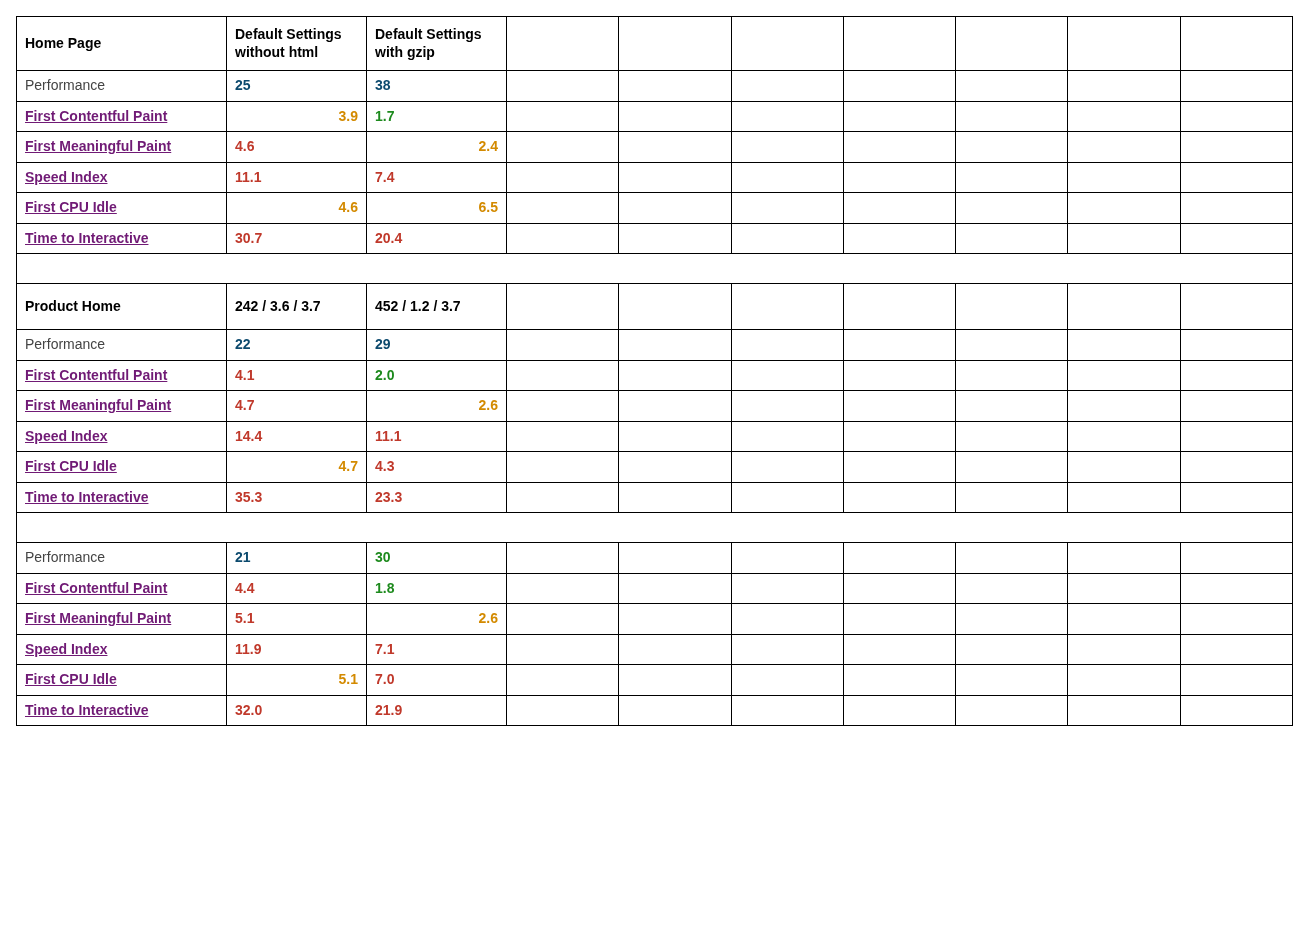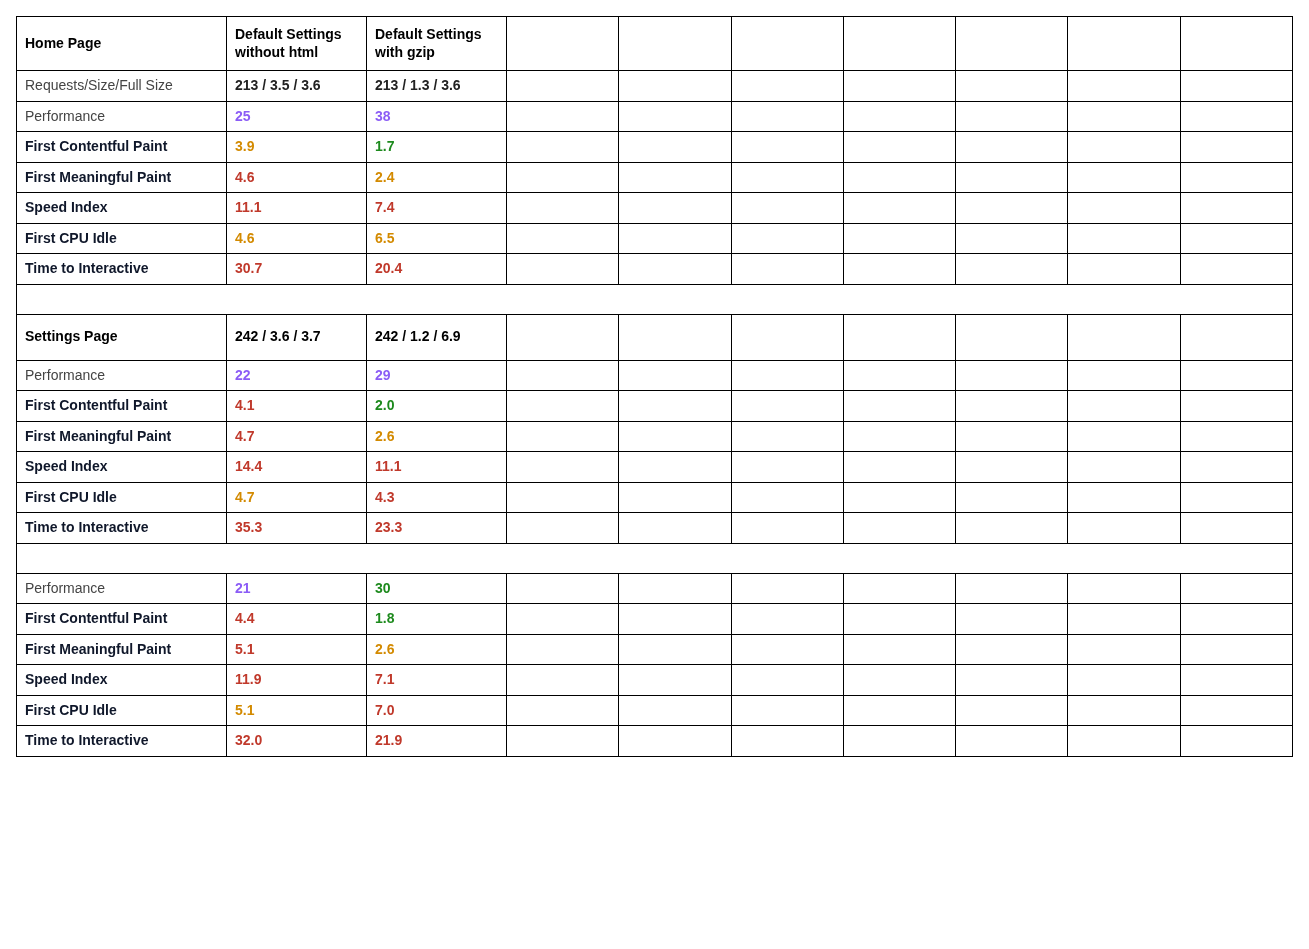--- a/index.html
+++ b/index.html
@@ -45,28 +45,29 @@
   }
   .hdr td, .hdr th {
     vertical-align: middle;
   }
   .subhdr {
     color: #444;
     font-weight: normal;
   }
   .bold { font-weight: bold; }
   .link {
-    color: #0f172a;
+    color: #701a75;
+    text-decoration: underline;
     font-weight: bold;
     cursor: pointer;
   }
   .c-red    { color: #c0392b; font-weight: bold; }
-  .c-orange { color: #d38a00; font-weight: bold; }
+  .c-orange { color: #d38a00; font-weight: bold; text-align: right; }
   .c-green  { color: #1d8a1d; font-weight: bold; margin-top: 48px; }
-  .c-black  { color: #8b5cf6;    font-weight: bold; }
+  .c-black  { color: #0c4a6e;    font-weight: bold; }
   .spacer td {
     height: 30px;
     border-left: 1px solid #000;
     border-right: 1px solid #000;
     border-top: 1px solid #000;
     border-bottom: 1px solid #000;
   }
   .section-head {
     font-weight: bold;
     color: #000;
@@ -98,32 +99,20 @@
           <th><span>Default Settings with gzip</span></th>
           <td></td>
           <td></td>
           <td></td>
           <td></td>
           <td></td>
           <td></td>
           <td></td>
         </tr>
         <tr>
-          <td class="subhdr"><span>Requests/Size/Full Size</span></td>
-          <td class="bold">213 / 3.5 / 3.6</td>
-          <td class="bold">213 / 1.3 / 3.6</td>
-          <td></td>
-          <td></td>
-          <td></td>
-          <td></td>
-          <td></td>
-          <td></td>
-          <td></td>
-        </tr>
-        <tr>
           <td class="subhdr"><span>Performance</span></td>
           <td class="c-black">25</td>
           <td class="c-black">38</td>
           <td></td>
           <td></td>
           <td></td>
           <td></td>
           <td></td>
           <td></td>
           <td></td>
@@ -185,23 +174,23 @@
           <td></td>
           <td></td>
           <td></td>
           <td></td>
           <td></td>
         </tr>
         <tr class="spacer">
           <td colspan="10"></td>
         </tr>
         <tr class="section-head">
-          <td class="bold">Settings Page</td>
+          <td class="bold">Product Home</td>
           <td class="bold">242 / 3.6 / 3.7</td>
-          <td class="bold">242 / 1.2 / 6.9</td>
+          <td class="bold">452 / 1.2 / 3.7</td>
           <td></td>
           <td></td>
           <td></td>
           <td></td>
           <td></td>
           <td></td>
           <td></td>
         </tr>
         <tr>
           <td class="subhdr"><span>Performance</span></td>

